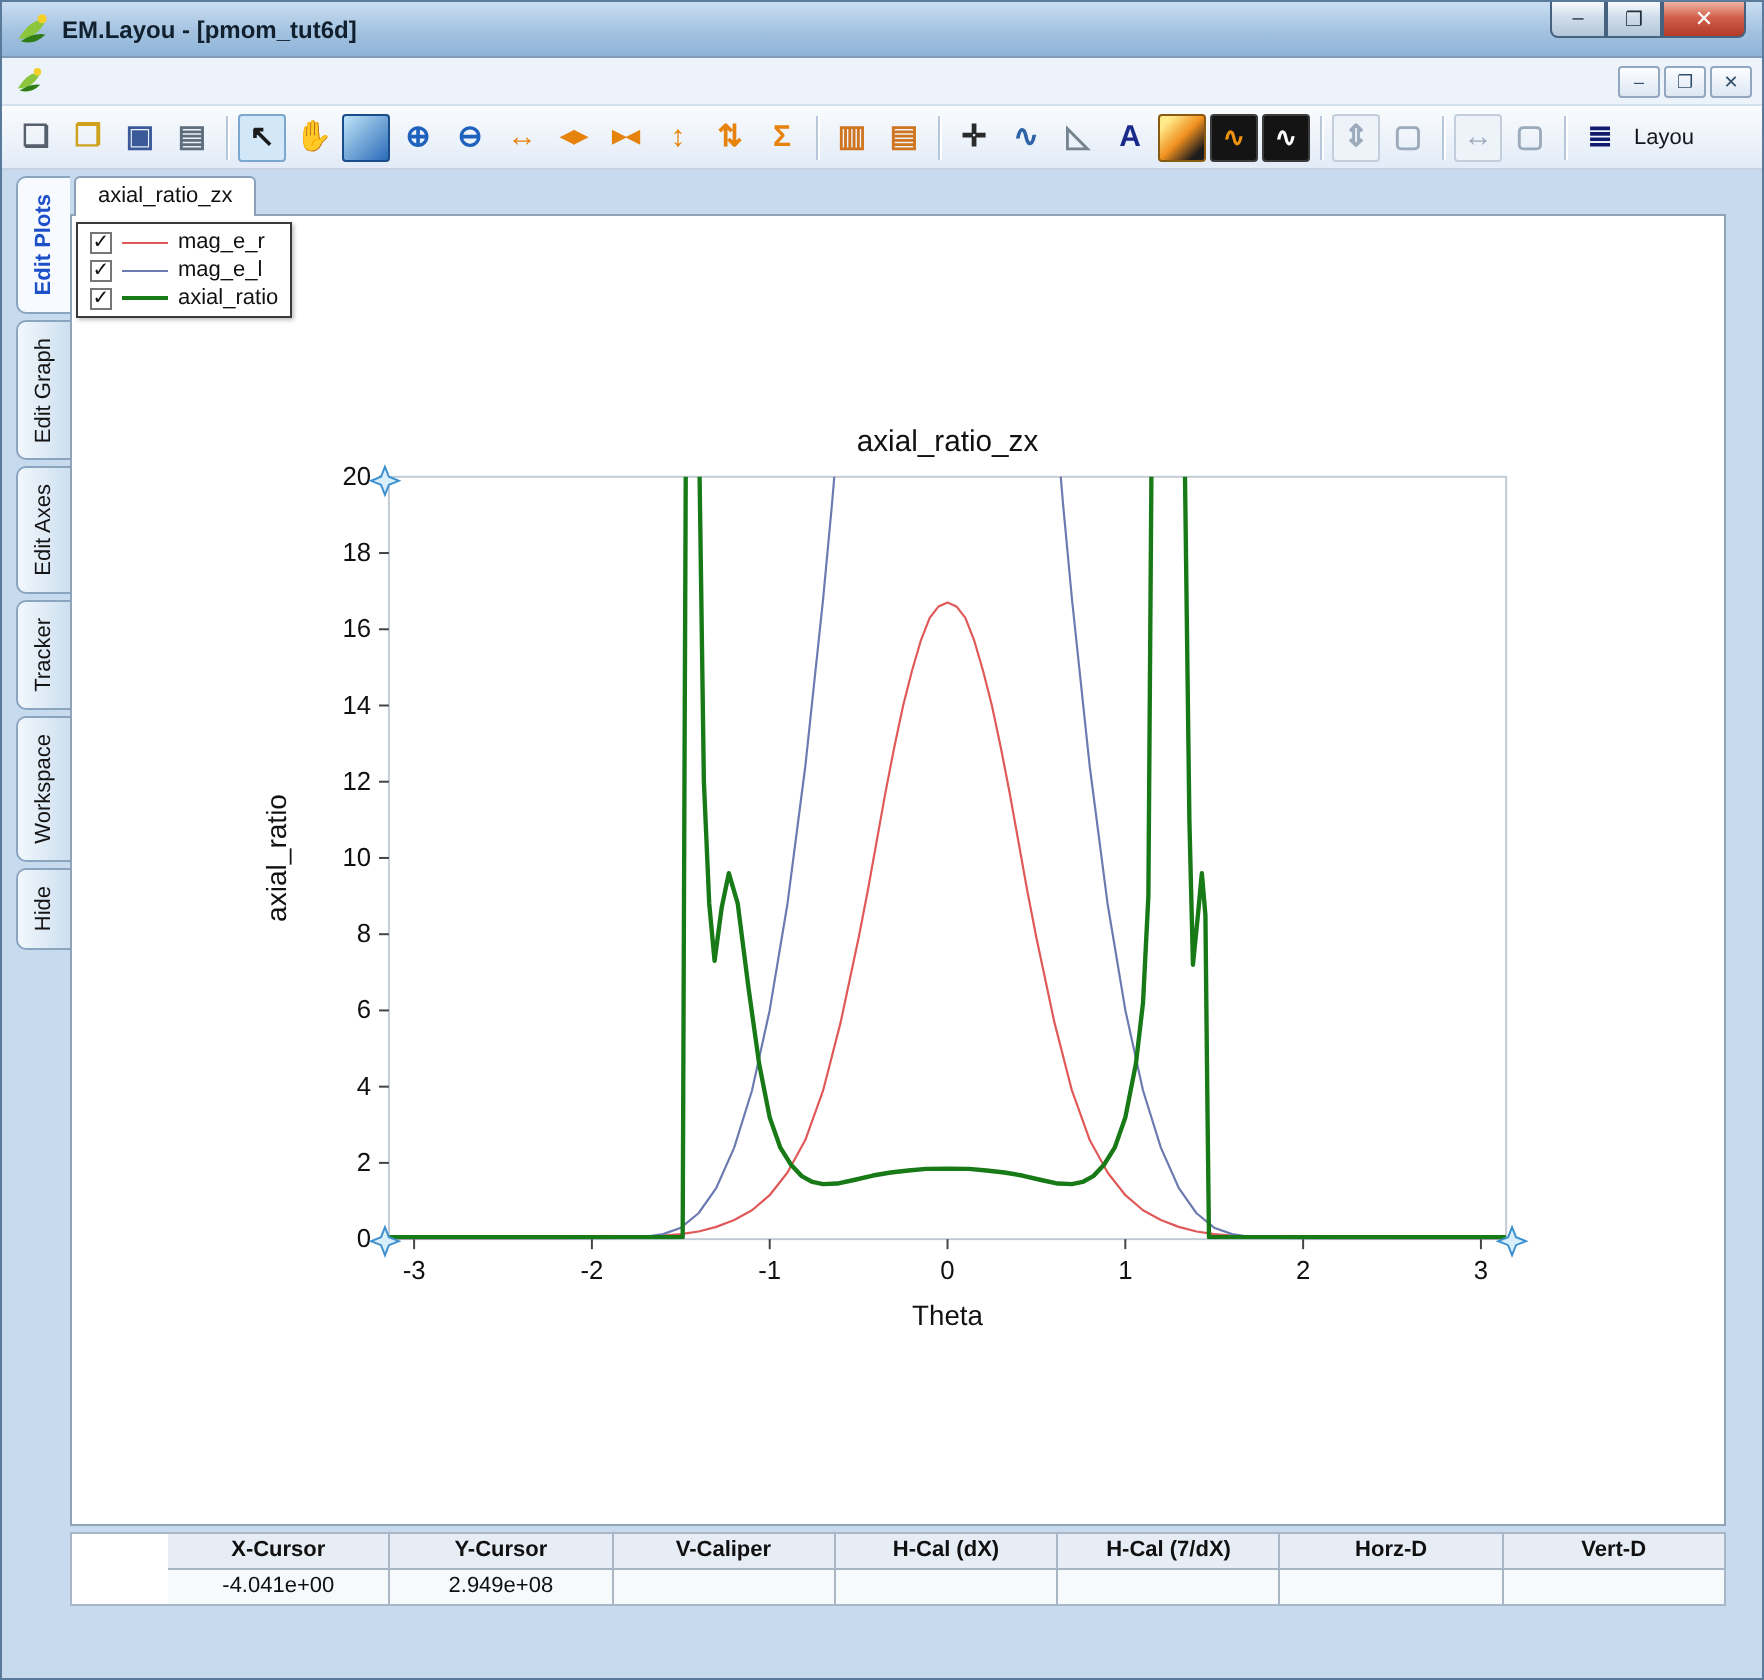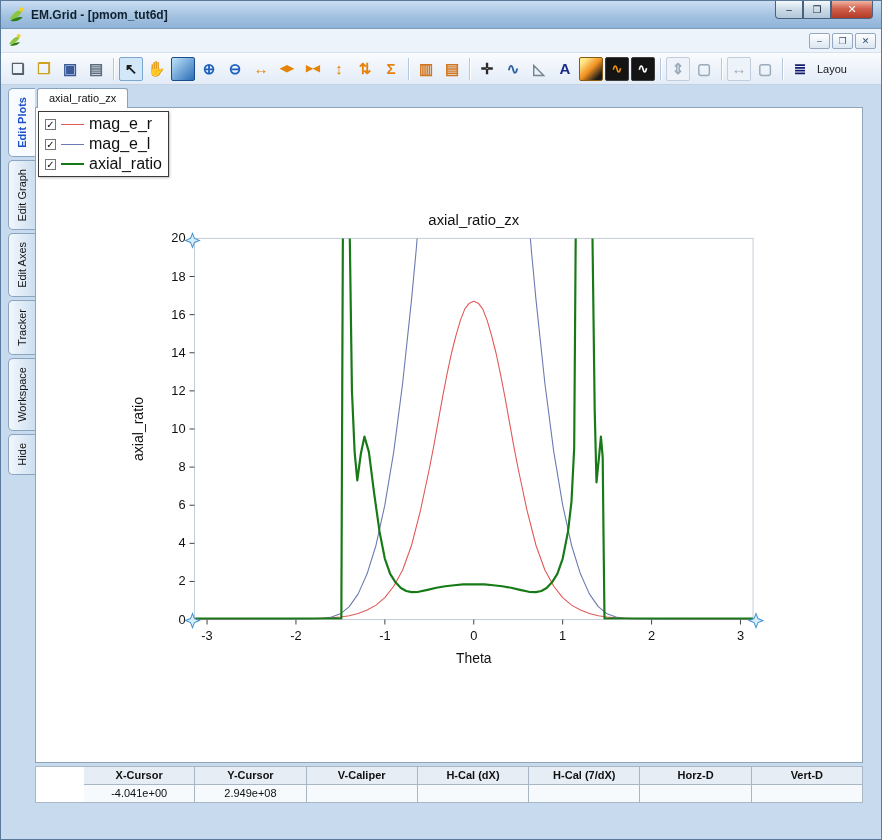--- a/index.html
+++ b/index.html
@@ -72,21 +72,21 @@
            border:1px solid #90a4b8; z-index:1; }
   #chart-svg { position:absolute; inset:0; width:100%; height:100%; }
 
   .legend { position:absolute; left:2px; top:3px; background:#ffffff;
             border:1px solid #3a3a3a; padding:2px 3px; z-index:3;
             box-shadow:1px 1px 2px rgba(0,0,0,0.25); }
   .legend-row { display:flex; align-items:center; gap:5px; padding:1px 3px; }
   .cb { width:11px; height:11px; flex:0 0 11px; border:1px solid #767676; background:#fff;
         font-size:10px; line-height:9px; text-align:center; color:#101010; cursor:pointer; }
   .swatch { width:23px; flex:0 0 23px; border-top-style:solid; }
-  .lbl { font-size:16px; color:#101010; }
+  .lbl { font-size:11px; color:#101010; }
 
   .cursor-table { margin-top:3px; flex:0 0 33px; display:grid;
                   grid-template-columns:repeat(7,1fr);
                   border:1px solid #a8b6c6; border-right:none; background:#fff;padding-left:48px; }
   .ct-cell { border-right:1px solid #a8b6c6; font-size:11px; text-align:center;
              padding:2px 0 3px; overflow:hidden; }
   .ct-head { background:#e7edf5; font-weight:bold; color:#101010; border-bottom:1px solid #a8b6c6; }
   .ct-val { background:#f7fafc; color:#101010; }
 </style>
 </head>
@@ -95,21 +95,21 @@
 <div class="window">
 
   <div class="titlebar">
     <span class="app-icon">
       <svg viewBox="0 0 16 16" width="18" height="18">
         <path d="M2 12 Q8 2 14 4 Q10 12 2 12Z" fill="#8cc63f"></path>
         <path d="M3 13 Q9 9 14 10 Q9 15 3 13Z" fill="#2f7d14"></path>
         <circle cx="12.5" cy="3" r="2" fill="#f4d028"></circle>
       </svg>
     </span>
-    <span class="title-text">EM.Grid - [pmom_tut6d]</span>
+    <span class="title-text">EM.Layou - [pmom_tut6d]</span>
     <span class="win-buttons">
       <span class="winbtn min">–</span>
       <span class="winbtn">❐</span>
       <span class="winbtn close">✕</span>
     </span>
   </div>
 
   <div class="menubar">
     <span class="menu-app-icon">
       <svg viewBox="0 0 16 16" width="15" height="15">

